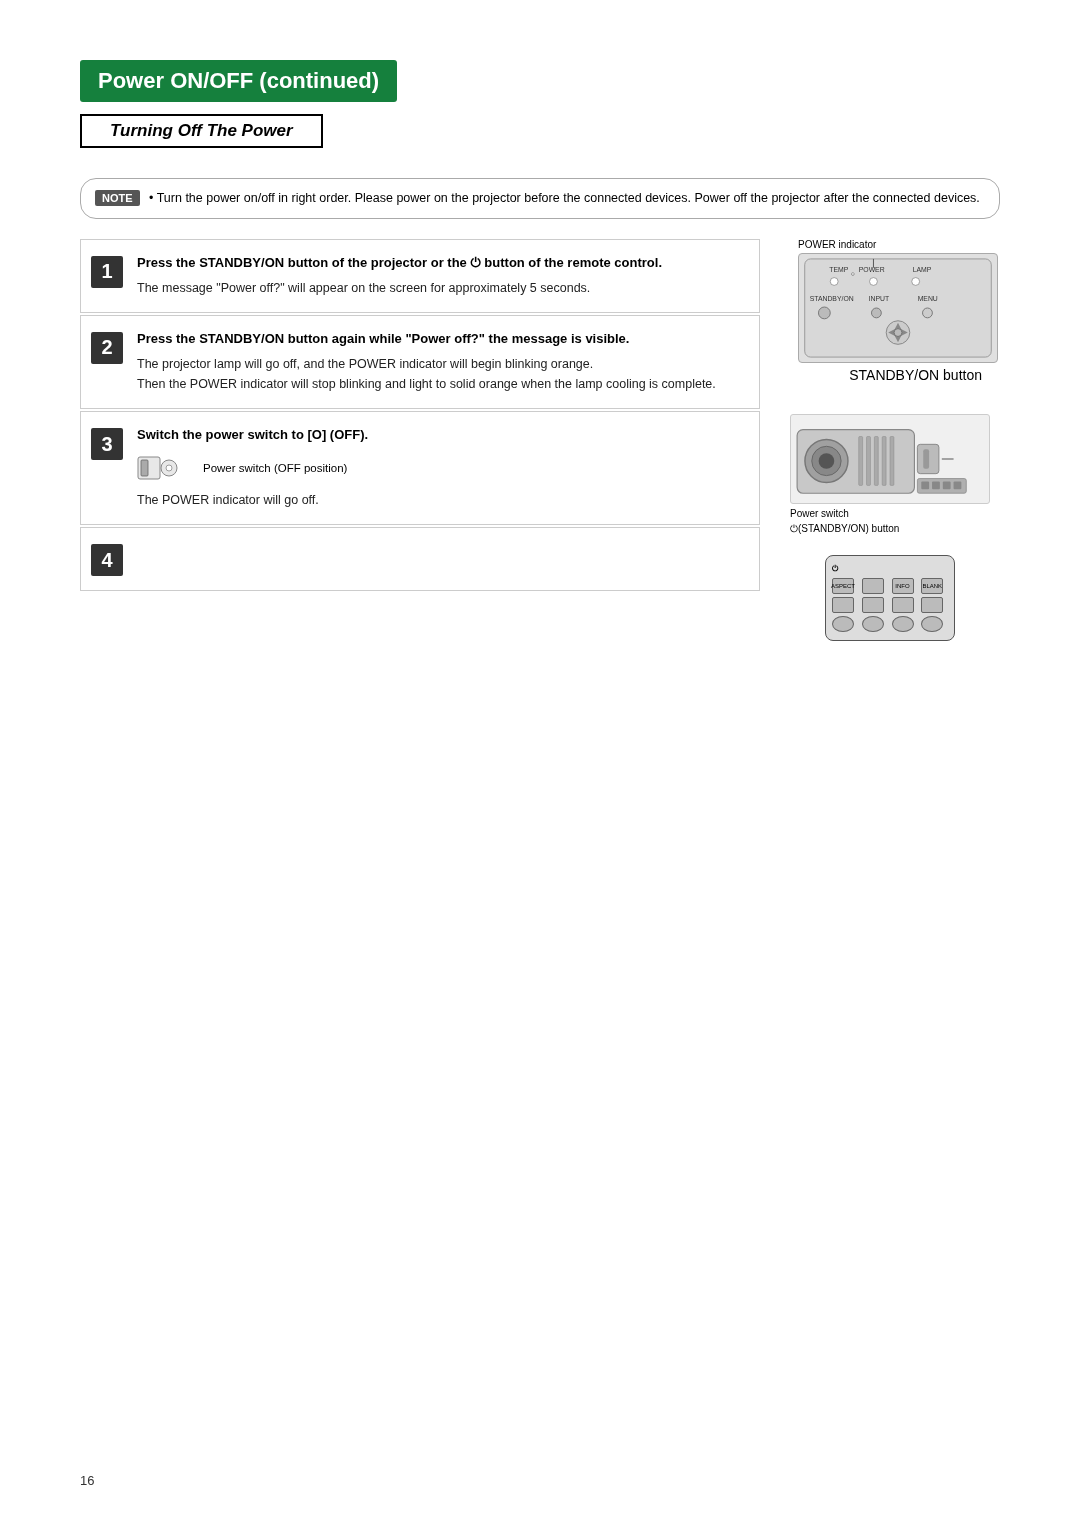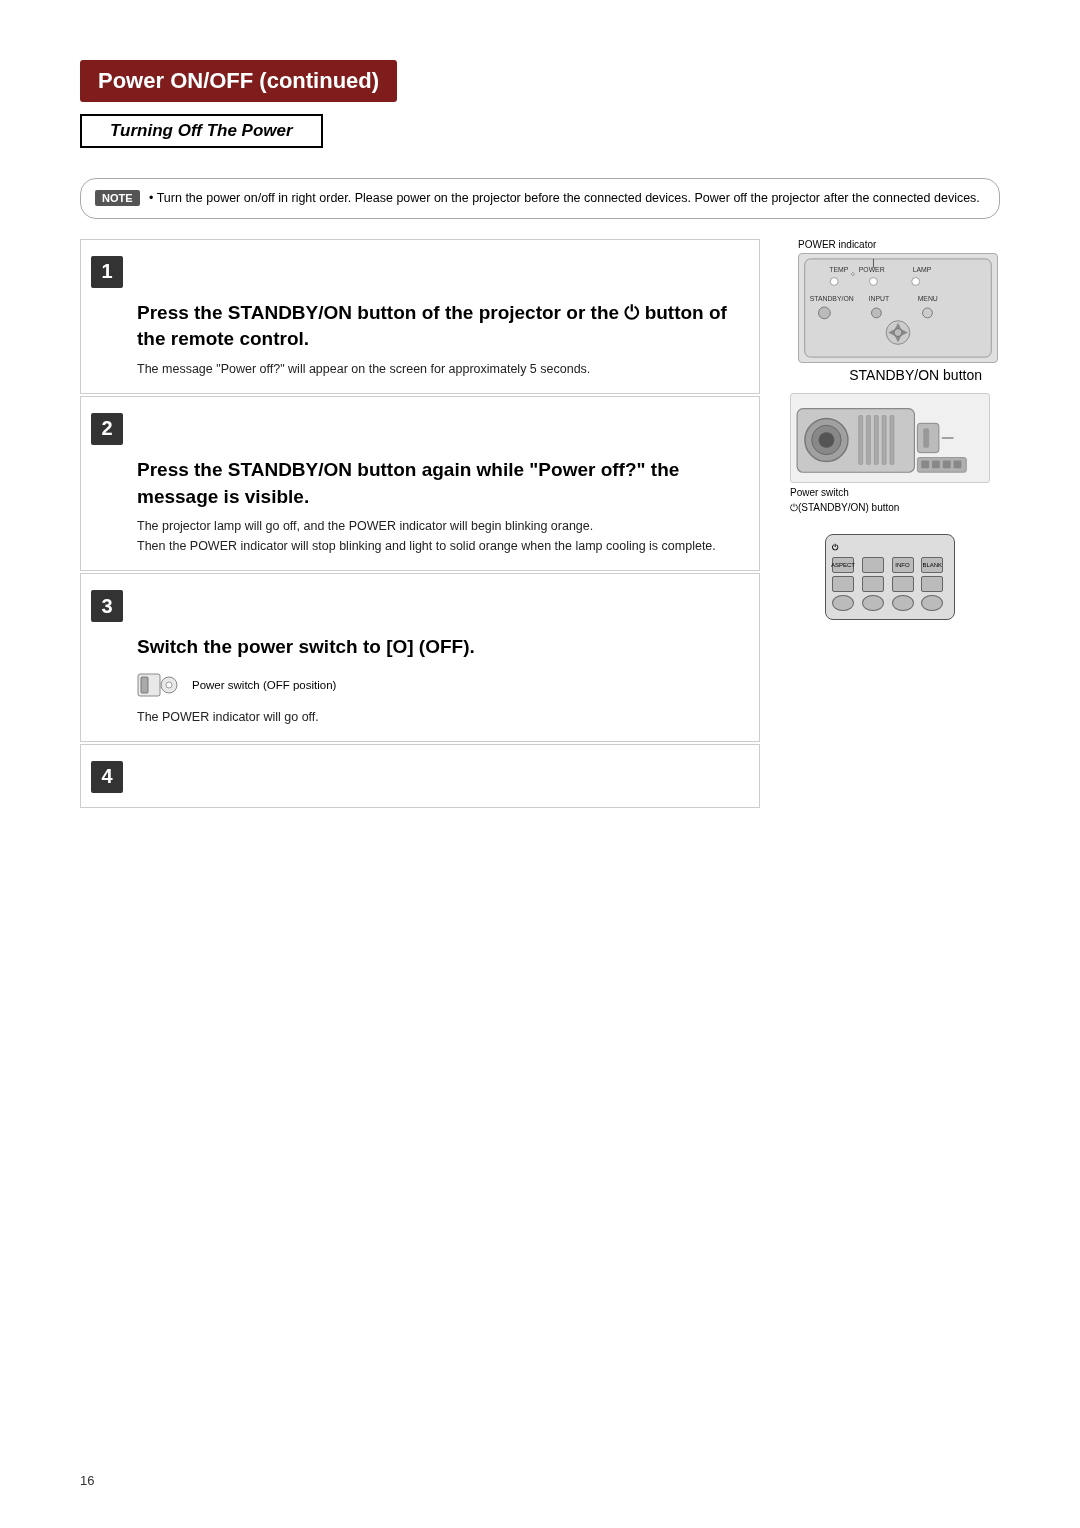--- a/index.html
+++ b/index.html
@@ -11,21 +11,21 @@
       width: 1080px;
       min-height: 1528px;
     }
     .page {
       width: 1080px;
       min-height: 1528px;
       padding: 60px 80px 60px 80px;
       position: relative;
     }
     .header-title {
-      background: #7f1d1d;
+      background: #15803d;
       color: #ffffff;
       font-size: 22px;
       font-weight: bold;
       padding: 8px 18px;
       margin-bottom: 12px;
       display: inline-block;
       border-radius: 3px;
     }
     .section-title-box {
       border: 2px solid #000;
@@ -90,35 +90,34 @@
       justify-content: center;
       border-radius: 2px;
       flex-shrink: 0;
       margin-top: 2px;
     }
     .step-content {
       flex: 1;
     }
     .step-heading {
       font-weight: bold;
-      font-size: 19px;
+      font-size: 13px;
       margin-bottom: 6px;
       line-height: 1.4;
-      margin-top: 46px;
     }
     .step-body {
       font-size: 12.5px;
       line-height: 1.6;
       color: #222;
     }
     
     .switch-illustration {
       display: flex;
       align-items: center;
-      gap: 3px;
+      gap: 14px;
       margin: 8px 0 6px 0;
     }
     .switch-label-text {
       font-size: 11.5px;
     }
     
     .remote-body {
       border: 1.5px solid #555;
       border-radius: 8px;
       background: #ddd;
@@ -277,21 +276,21 @@
           <polygon points="90,80 98,76 98,84" fill="#888"></polygon>
           <polygon points="110,80 102,76 102,84" fill="#888"></polygon>
           <circle cx="100" cy="80" r="4" fill="#bbb" stroke="#666" stroke-width="0.8"></circle>
 
           <line x1="75" y1="5" x2="75" y2="14" stroke="#555" stroke-width="1"></line>
         </svg>
 
         <div class="standby-label">STANDBY/ON button</div>
       </div>
 
-      <div style="width:200px; margin-top: 0;">
+      <div style="width:200px; margin-top: 21px;">
 
         <svg width="200" height="90" viewBox="0 0 200 90" style="display:block; border:1px solid #ccc; border-radius:3px; background:#f0f0f0;">
 
           <rect x="5" y="15" width="120" height="65" rx="6" fill="#c8c8c8" stroke="#888" stroke-width="1.2"></rect>
 
           <circle cx="35" cy="47" r="22" fill="#a0a0a0" stroke="#777" stroke-width="1.5"></circle>
           <circle cx="35" cy="47" r="15" fill="#888" stroke="#666" stroke-width="1"></circle>
           <circle cx="35" cy="47" r="8" fill="#555"></circle>
 
           <rect x="68" y="22" width="4" height="50" rx="1" fill="#aaa" stroke="#888" stroke-width="0.5"></rect>

